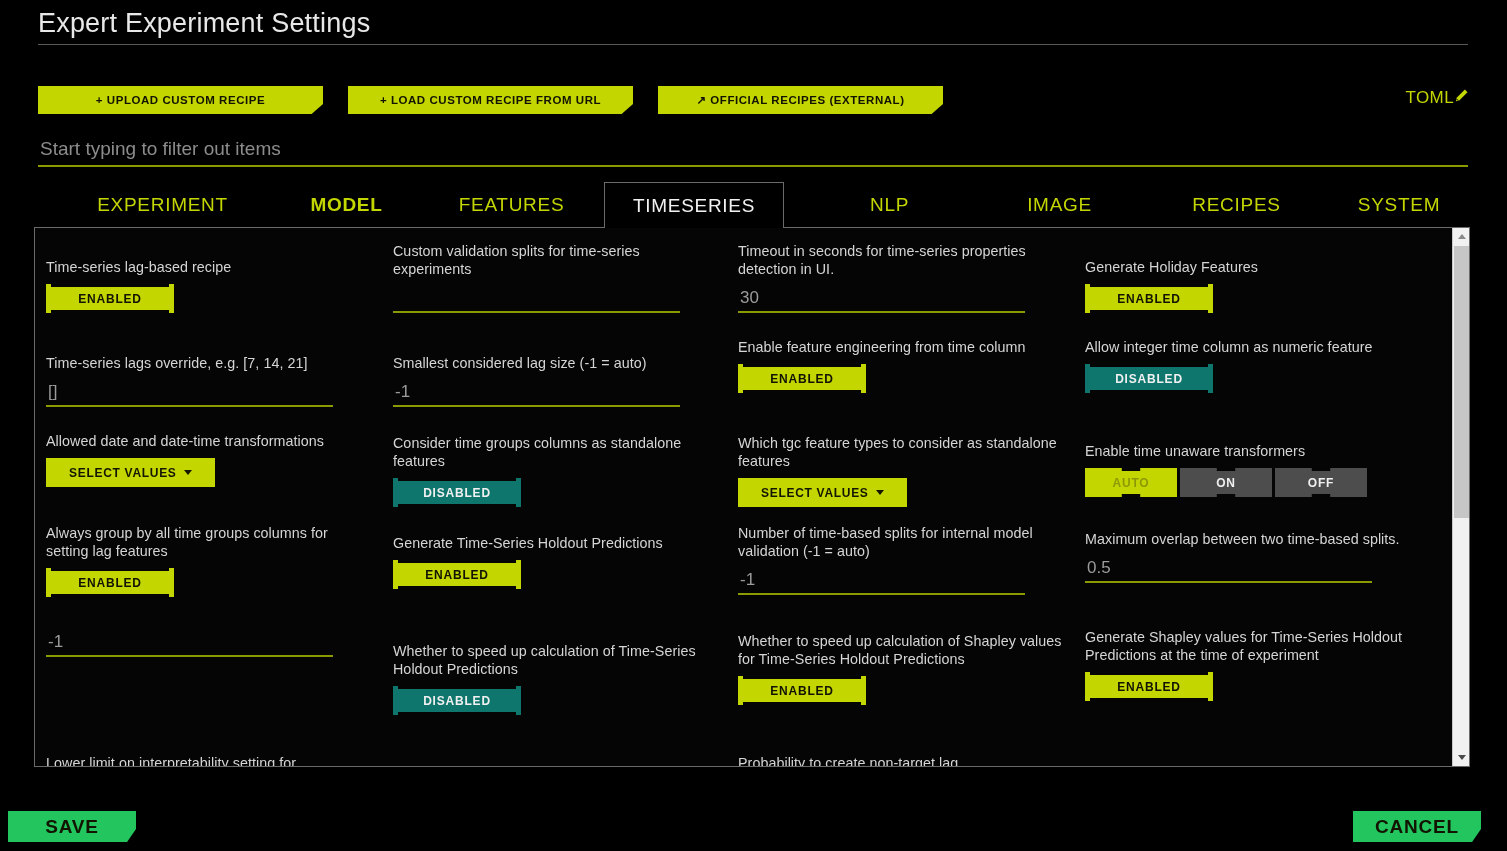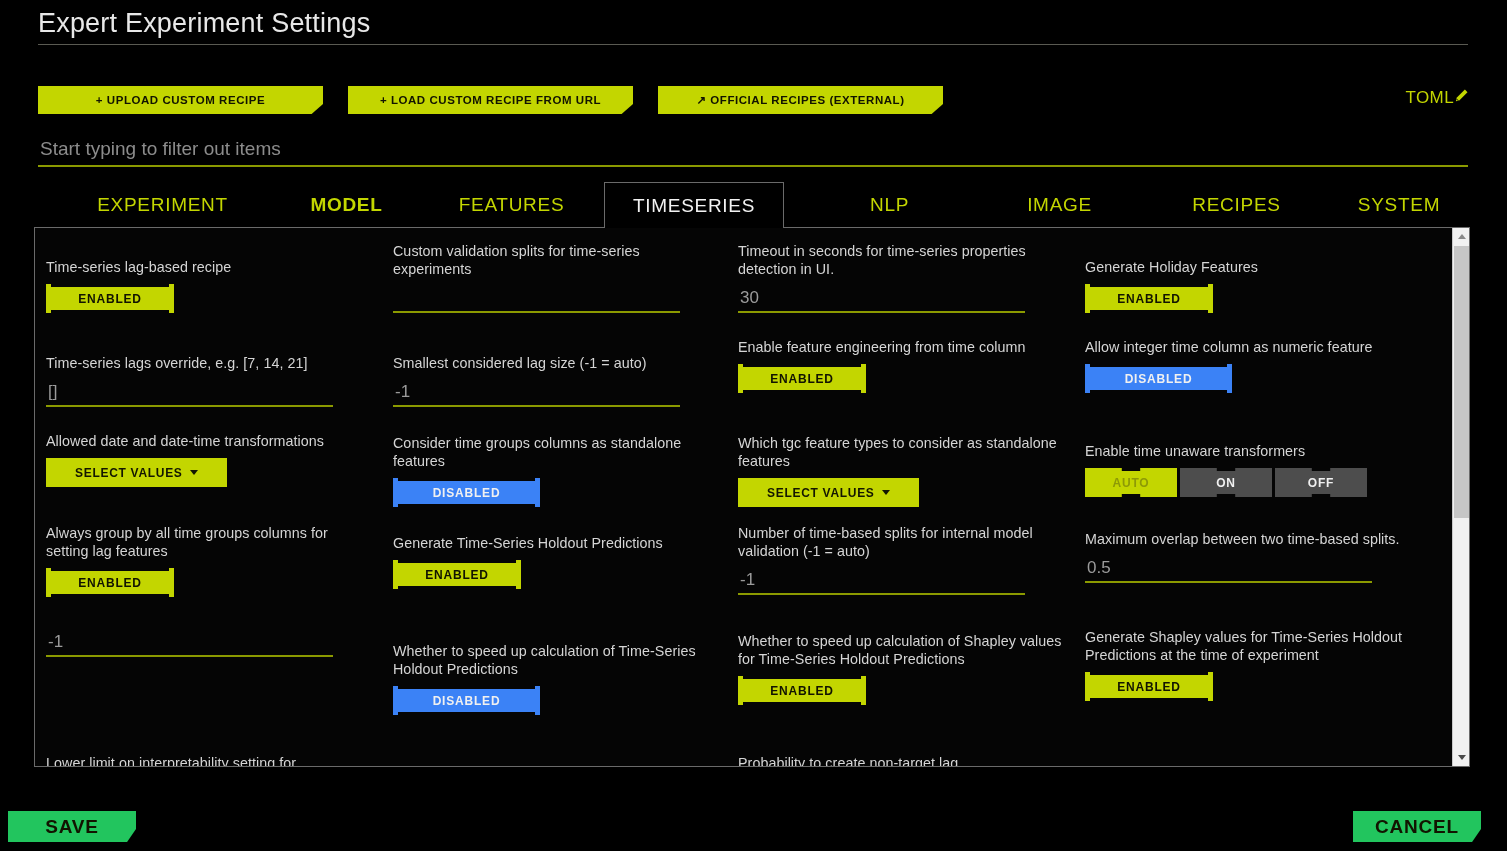--- a/index.html
+++ b/index.html
@@ -196,30 +196,30 @@
     font-size: 12px;
     font-weight: 700;
     letter-spacing: 0.8px;
     cursor: pointer;
     border: none;
     font-family: "Liberation Sans", sans-serif;
     -webkit-clip-path: polygon(0 0,5px 0,5px 3px,calc(100% - 5px) 3px,calc(100% - 5px) 0,100% 0,100% 100%,calc(100% - 5px) 100%,calc(100% - 5px) calc(100% - 3px),5px calc(100% - 3px),5px 100%,0 100%);
     clip-path: polygon(0 0,5px 0,5px 3px,calc(100% - 5px) 3px,calc(100% - 5px) 0,100% 0,100% 100%,calc(100% - 5px) 100%,calc(100% - 5px) calc(100% - 3px),5px calc(100% - 3px),5px 100%,0 100%);
   }
   .notch.on  { background: #c3d600; color: #121400; width: 128px; }
-  .notch.off { background: #3b82f6; color: #f0f0f0; width: 147px; }
+  .notch.off { background: #0f766e; color: #f0f0f0; width: 128px; }
   .toggle-wrap { margin-top: 8px; display: block; }
 
   
   .selval {
     display: inline-flex;
     align-items: center;
     gap: 7px;
     height: 29px;
-    padding: 0 29px;
+    padding: 0 23px;
     background: #c3d600;
     color: #141700;
     font-size: 12px;
     font-weight: 700;
     letter-spacing: 0.7px;
     cursor: pointer;
     border: none;
     margin-top: 8px;
     font-family: "Liberation Sans", sans-serif;
   }

